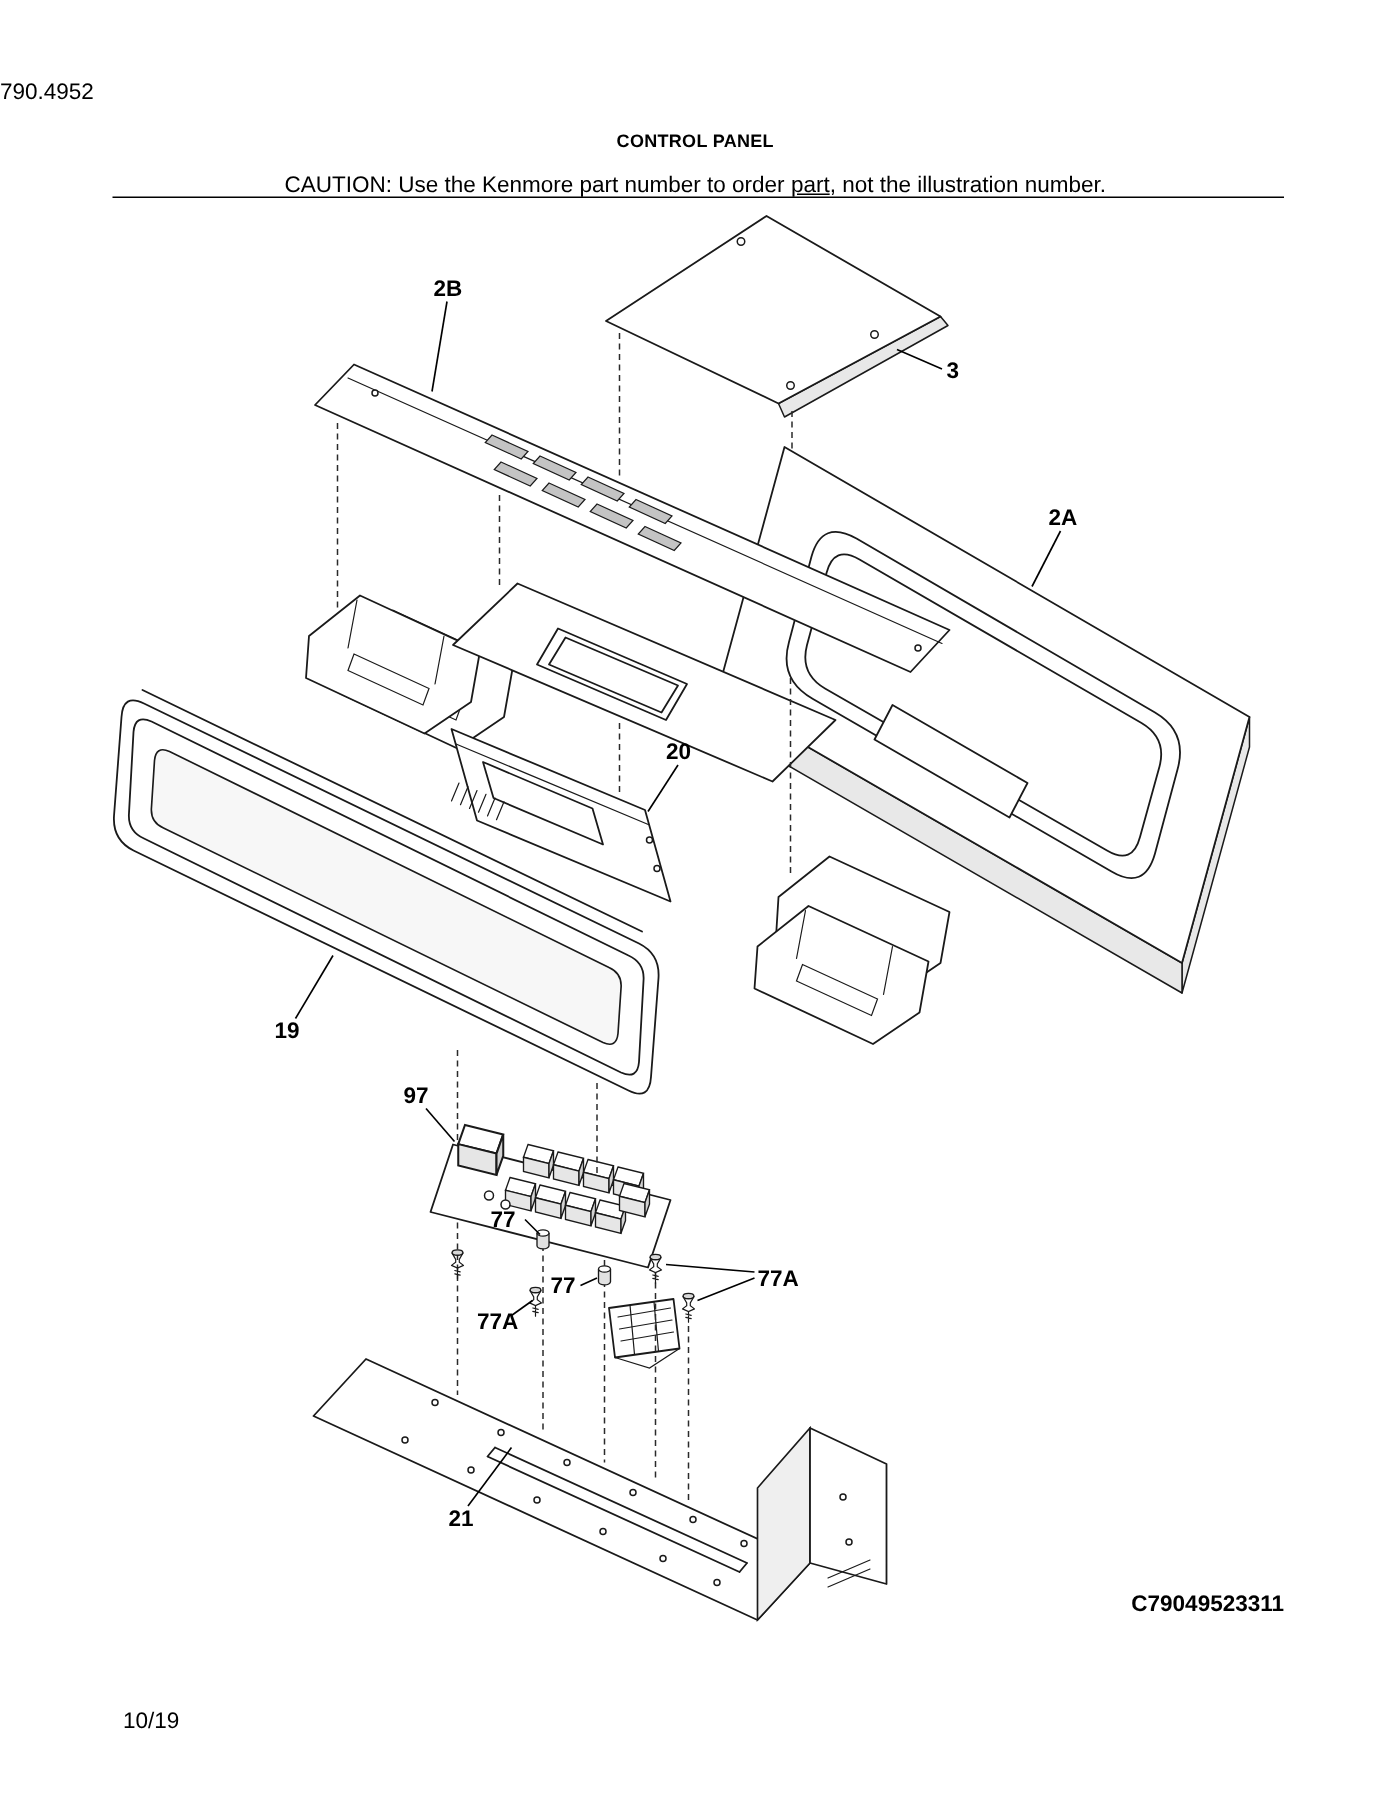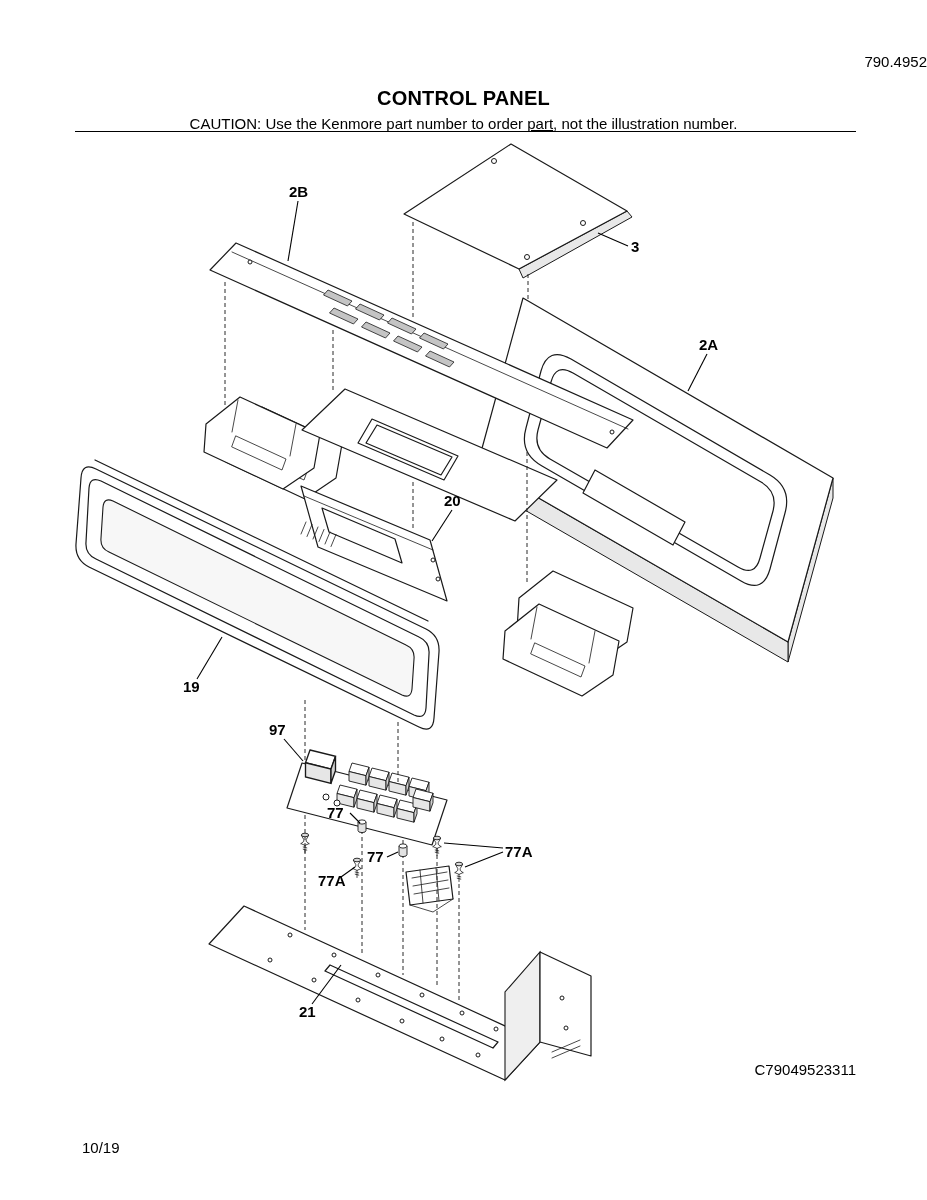--- a/index.html
+++ b/index.html
@@ -1,23 +1,23 @@
 <!DOCTYPE html>
 <html><head>
 <meta charset="utf-8">
 <style>
   html,body{margin:0;padding:0}
   body{width:927px;height:1200px;position:relative;background:#fff;
        font-family:"Liberation Sans",sans-serif;color:#000;overflow:hidden}
-  .hdr-model{position:absolute;top:53px;left:0;width:927px;text-align:right;font-size:15px}
-  .hdr-title{position:absolute;top:87px;left:0;width:927px;text-align:center;font-size:20px;font-weight:bold;letter-spacing:.2px}
+  .hdr-model{position:absolute;top:53px;left:0;width:927px;text-align:left;font-size:15px}
+  .hdr-title{position:absolute;top:87px;left:0;width:927px;text-align:center;font-size:12px;font-weight:bold;letter-spacing:.2px}
   .hdr-caution{position:absolute;top:115px;left:0;width:927px;text-align:center;font-size:15px}
   .u{text-decoration:underline}
   .rule{position:absolute;top:131px;left:75px;width:781px;height:0;border-top:1.5px solid #000}
-  .pubcode{position:absolute;top:1061px;left:0;width:856px;text-align:right;font-size:15px;font-weight:normal}
+  .pubcode{position:absolute;top:1061px;left:0;width:856px;text-align:right;font-size:15px;font-weight:bold}
   .datecode{position:absolute;top:1139px;left:82px;font-size:15px}
   .diagram{position:absolute;top:0;left:0}
   .ln{fill:none;stroke:#1a1a1a;stroke-width:1.2;stroke-linecap:round;stroke-linejoin:round}
   .thin{fill:none;stroke:#1a1a1a;stroke-width:.8;stroke-linecap:round}
   .face{fill:#fff;stroke:#1a1a1a;stroke-width:1.2;stroke-linejoin:round}
   .shade{fill:#e8e8e8;stroke:#1a1a1a;stroke-width:1;stroke-linejoin:round}
   .dash{fill:none;stroke:#2a2a2a;stroke-width:1;stroke-dasharray:4 3}
   .lbl{font-size:15px;font-weight:bold;fill:#000;font-family:"Liberation Sans",sans-serif}
   .leader{fill:none;stroke:#000;stroke-width:1.1}
   .hole{fill:#fff;stroke:#1a1a1a;stroke-width:1}

